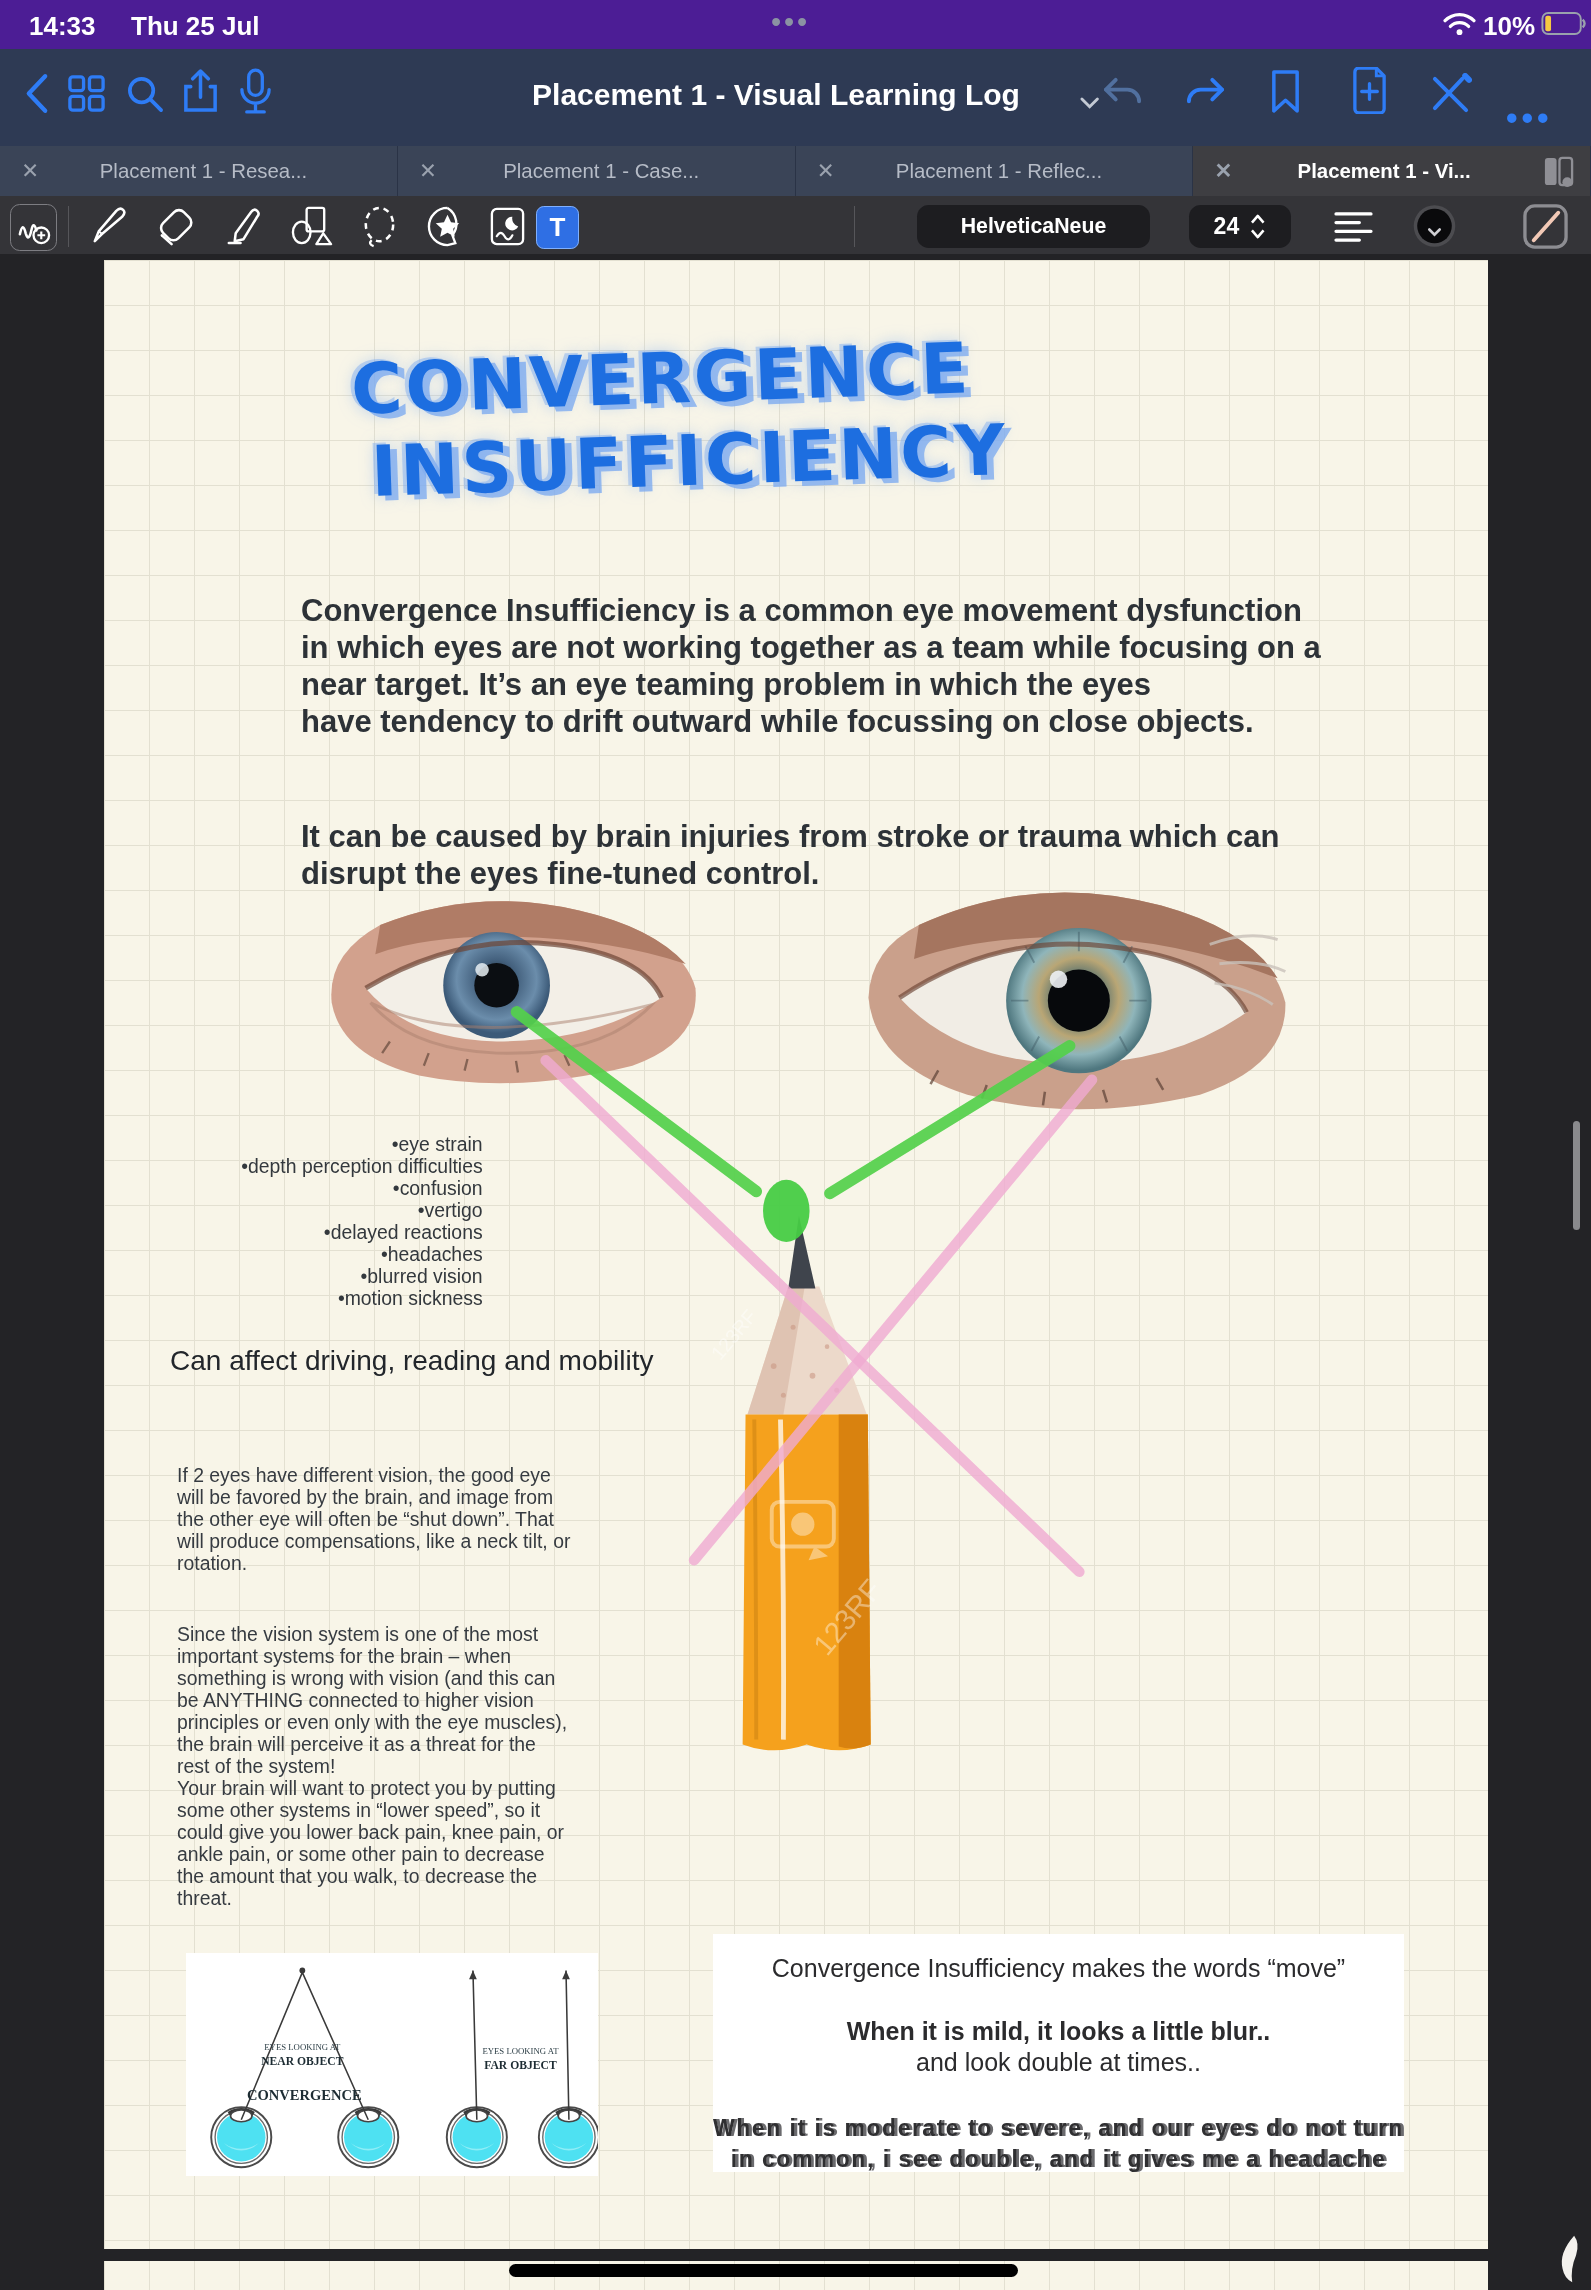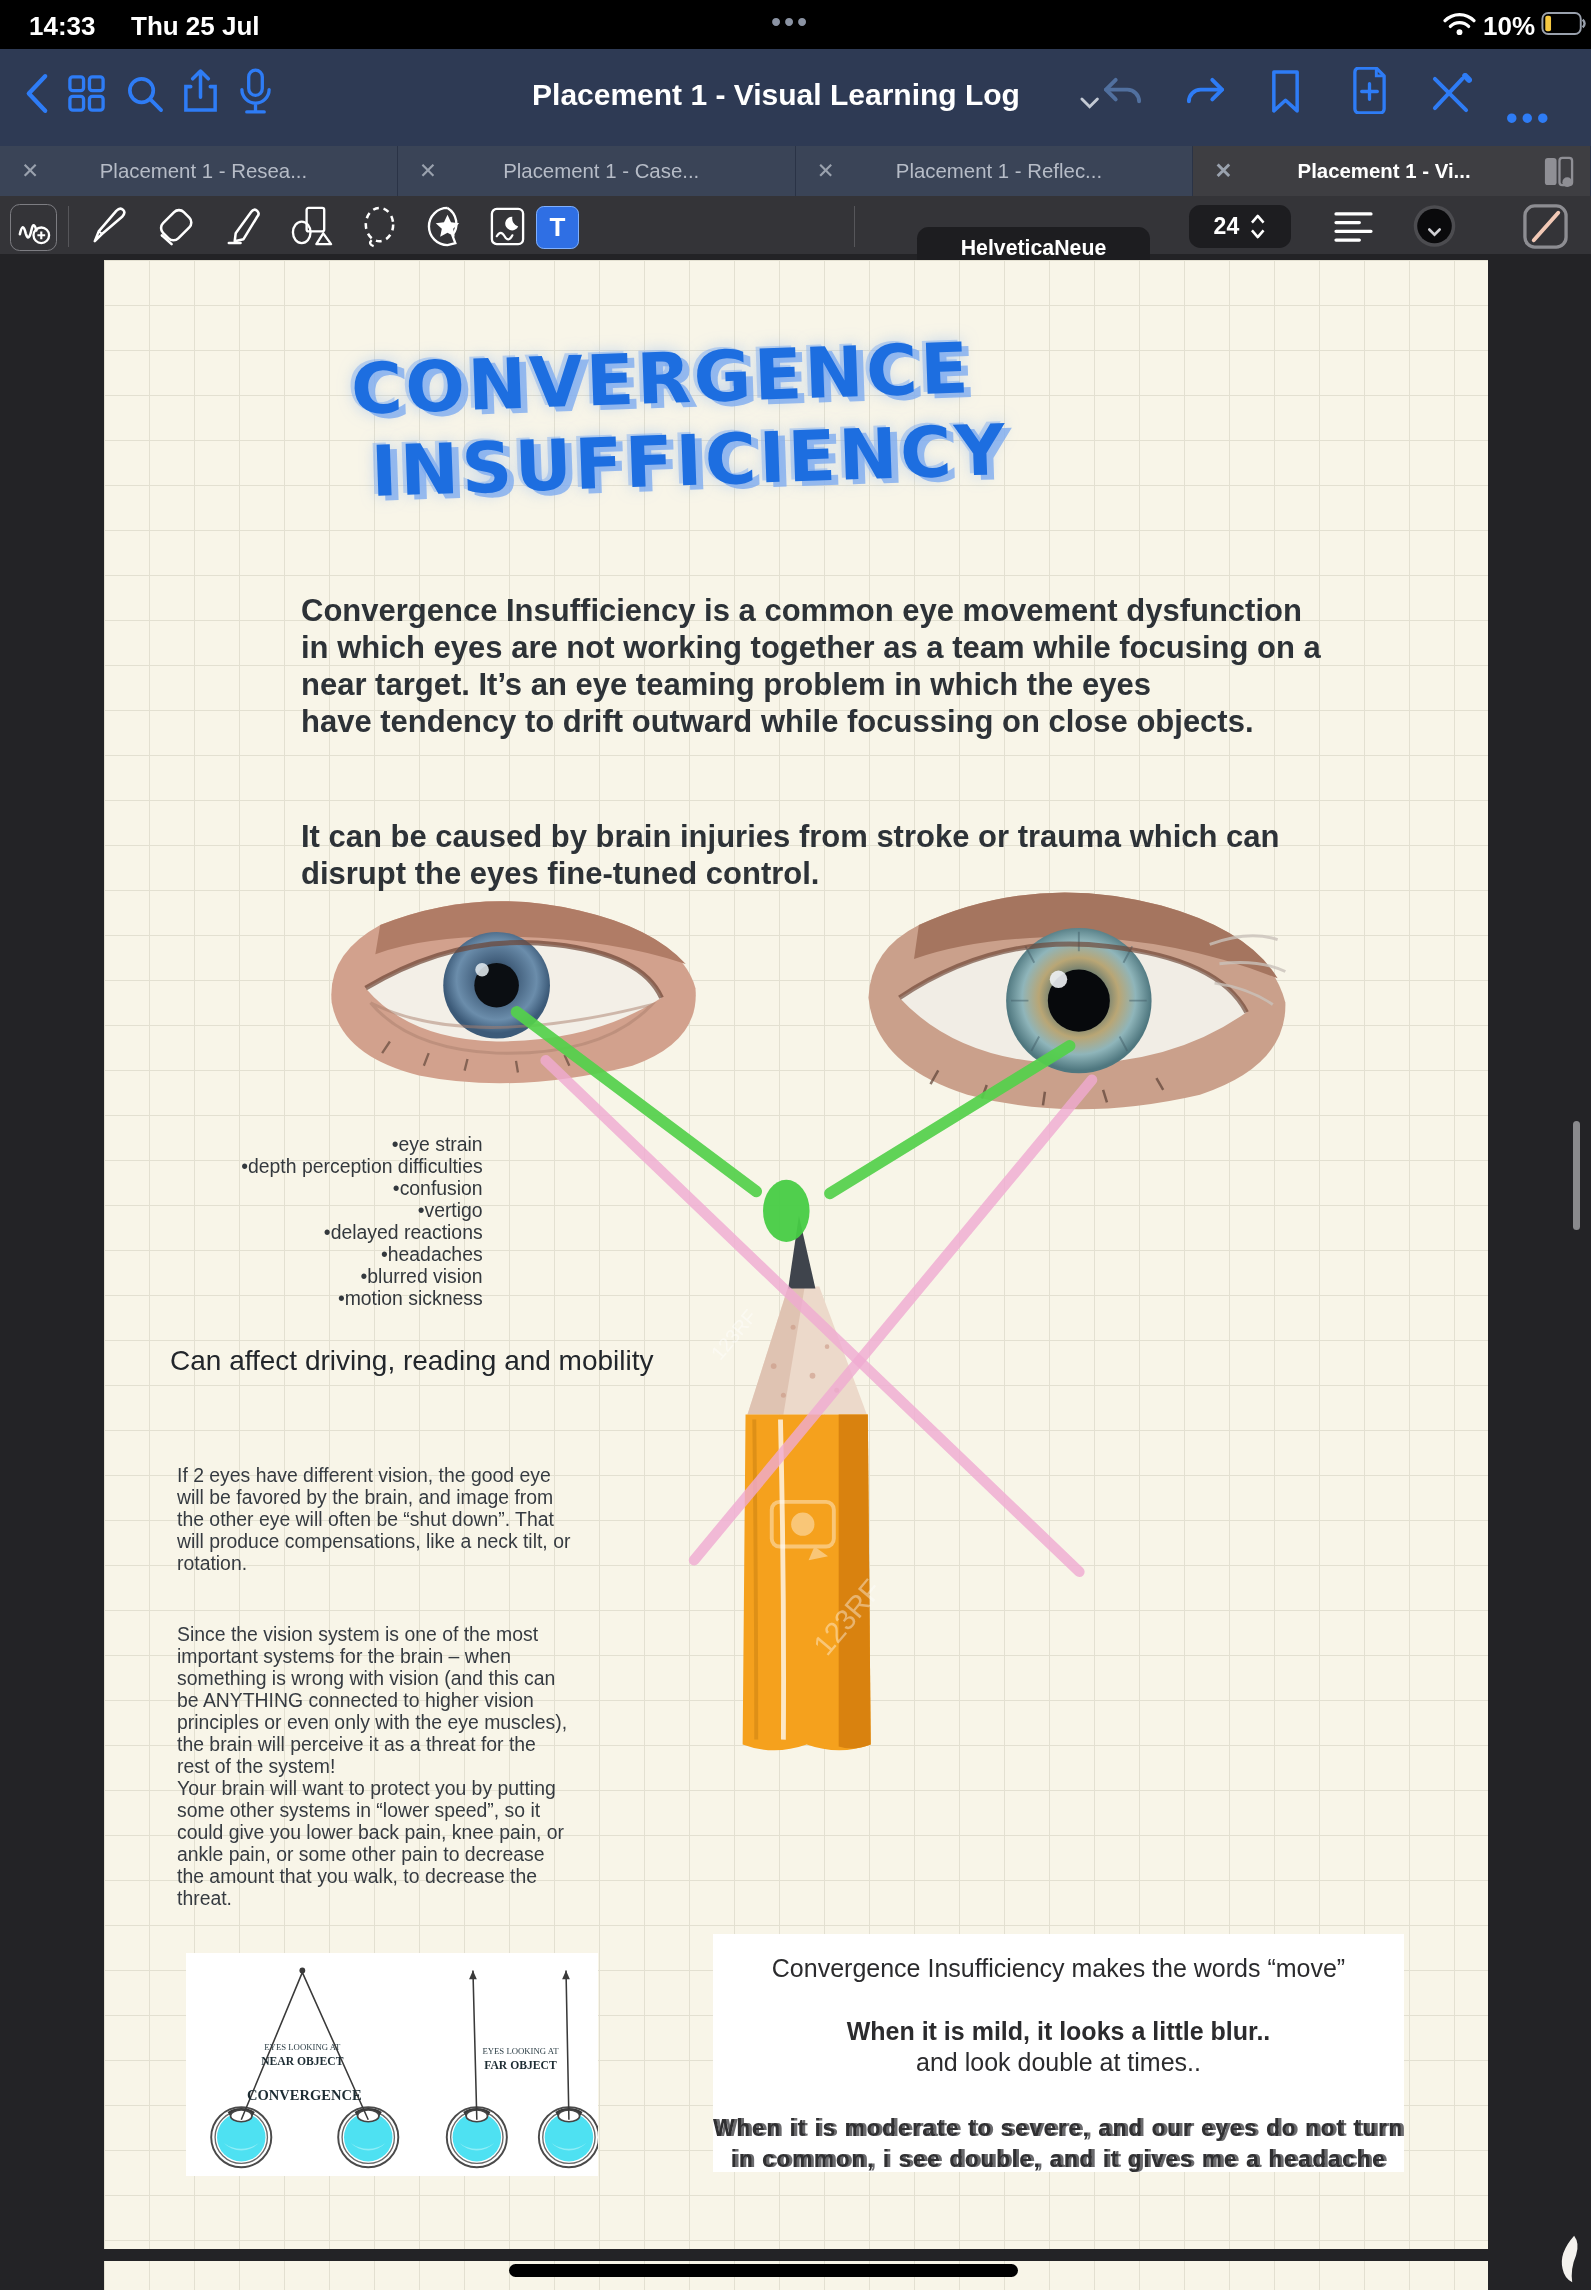--- a/index.html
+++ b/index.html
@@ -1,20 +1,20 @@
 <!DOCTYPE html>
 <html><head>
 <meta charset="utf-8">
 <style>
   html,body{margin:0;padding:0;background:#101013;}
   #screen{position:relative;width:1591px;height:2290px;overflow:hidden;
           font-family:"Liberation Sans",sans-serif;background:#232326;}
   .ab{position:absolute;}
   
-  #statusbar{left:0;top:0;width:1591px;height:49px;background:#000000;color:#fff;text-align:center;}
+  #statusbar{left:0;top:0;width:1591px;height:49px;background:#4c1d95;color:#fff;text-align:center;}
   #navbar{left:0;top:49px;width:1591px;height:97px;background:#2e3a54;}
   #tabbar{left:0;top:146px;width:1591px;height:50px;background:#273047;display:flex;}
   .tab{width:398px;height:50px;display:flex;align-items:center;box-sizing:border-box;
        background:#3a4457;border-right:1px solid #2a3346;color:#b6bcc7;font-size:20.4px;}
   .tab .x{margin-left:21.3px;font-size:21.3px;color:#9aa2ae;}
   .tab .lbl{flex:1;text-align:center;padding-right:29px;white-space:nowrap;overflow:hidden;}
   .tab.active{background:#3e3e42;color:#fff;font-weight:bold;}
   .tab.active .lbl{padding-right:5.8px;}
   #toolbar{left:0;top:196px;width:1591px;height:58px;background:#343438;}
   .tool{position:absolute;top:7.8px;width:45px;height:45px;display:flex;align-items:center;justify-content:center;}
@@ -212,21 +212,21 @@
     </span>
     <span class="tool" style="left:485px;">
       <svg width="39" height="43" viewBox="0 0 40 44">
         <rect x="4" y="4" width="32" height="36" rx="5" stroke="#fff" stroke-width="2.4" fill="none"></rect>
         <path d="M25 12 a7 7 0 1 0 6 10 a8.5 8.5 0 0 1 -6 -10" fill="#fff"></path>
         <path d="M9 32 q4 -7 8 0 q4 7 8 -1" stroke="#fff" stroke-width="2.2" fill="none" stroke-linecap="round"></path>
       </svg>
     </span>
     <span class="tool" style="left:536px;top:9.7px;width:41px;height:41px;background:#2f6fe4;border:1.9px solid #7fb0ff;border-radius:7.8px;color:#fff;font-size:26px;font-weight:bold;">T</span>
     <div class="vdiv" style="left:854px;"></div>
-    <div class="pill" style="left:917px;top:8.7px;width:233px;height:43px;font-size:21.3px;margin-top:22px;">HelveticaNeue</div>
+    <div class="pill" style="left:917px;top:8.7px;width:233px;height:43px;font-size:21.3px;">HelveticaNeue</div>
     <div class="pill" style="left:1189px;top:8.7px;width:102px;height:43px;font-size:23px;">
       <span>24</span>
       <svg width="17.5" height="29" viewBox="0 0 18 30" style="margin-left:9.7px;">
         <path d="M3 11 l6 -7 l6 7 M3 19 l6 7 l6 -7" stroke="#fff" stroke-width="2.6" fill="none" stroke-linejoin="round"></path>
       </svg>
     </div>
     <span class="tool" style="left:1331px;">
       <svg width="39" height="33" viewBox="0 0 40 34">
         <path d="M2 4 h36 M2 13 h24 M2 22 h36 M2 31 h24" stroke="#fff" stroke-width="3.4" stroke-linecap="round"></path>
       </svg>

